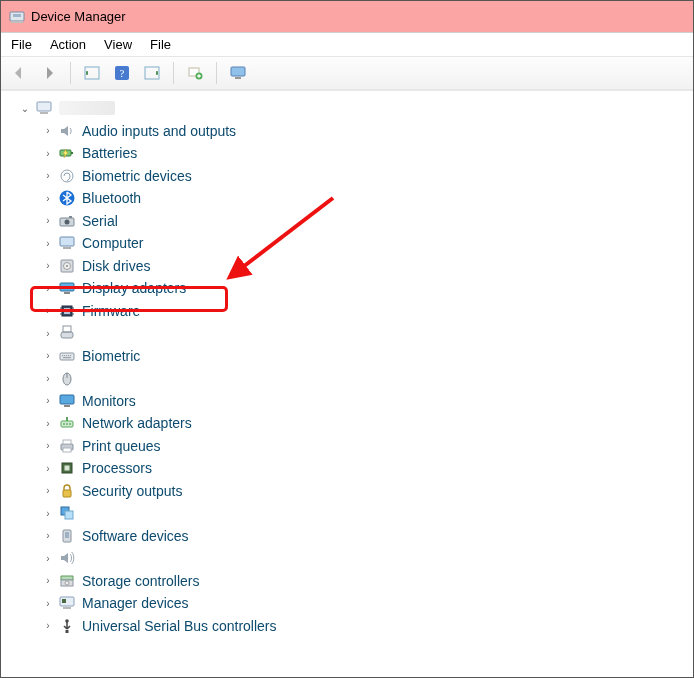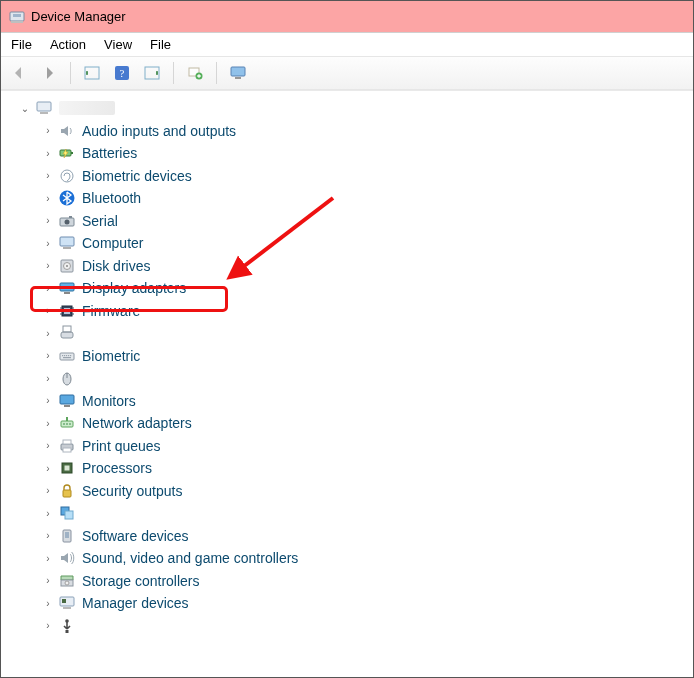--- a/index.html
+++ b/index.html
@@ -379,21 +379,20 @@
           <span class="label">Software devices</span>
         </div>
         <div class="row">
           <span class="chev">›</span>
           <span class="nodeicon">
             <svg width="18" height="18" viewBox="0 0 18 18">
               <path d="M3 7h3l4-3v10l-4-3H3z" fill="#9aa6b0"></path>
               <path d="M12 5c2 1.5 2 6.5 0 8M13.5 3c3 2 3 10 0 12" stroke="#9aa6b0" fill="none"></path>
             </svg>
           </span>
-          <span class="label">Sound, video and game controllers</span>
         </div>
         <div class="row">
           <span class="chev">›</span>
           <span class="nodeicon">
             <svg width="18" height="18" viewBox="0 0 18 18">
               <path d="M3 4l12 0 0 4-12 0z" fill="#b9dab9" stroke="#5e9a5e"></path>
               <rect x="3" y="8" width="12" height="6" fill="#d9dde2" stroke="#8d96a0"></rect>
               <circle cx="9" cy="11" r="2" fill="#f0f0f0" stroke="#a0a0a0"></circle>
             </svg>
           </span>
@@ -412,20 +411,21 @@
         </div>
         <div class="row">
           <span class="chev">›</span>
           <span class="nodeicon">
             <svg width="18" height="18" viewBox="0 0 18 18">
               <circle cx="9" cy="4" r="1.8" fill="#4a4a4a"></circle>
               <path d="M9 5v7m0 0l-3-3m3 3l3-3M9 14h0" stroke="#4a4a4a" stroke-width="1.6" fill="none"></path>
               <rect x="7.5" y="13" width="3" height="3" fill="#4a4a4a"></rect>
             </svg>
           </span>
+          <span class="label">Universal Serial Bus controllers</span>
         </div>
       </div>
   </div>
 </div>
 
 <div class="highlight-box"></div>
 <div class="arrow-overlay">
   <svg width="120" height="120" viewBox="0 0 120 120">
     <defs>
       <marker id="ah" markerWidth="10" markerHeight="10" refX="2" refY="3" orient="auto">

